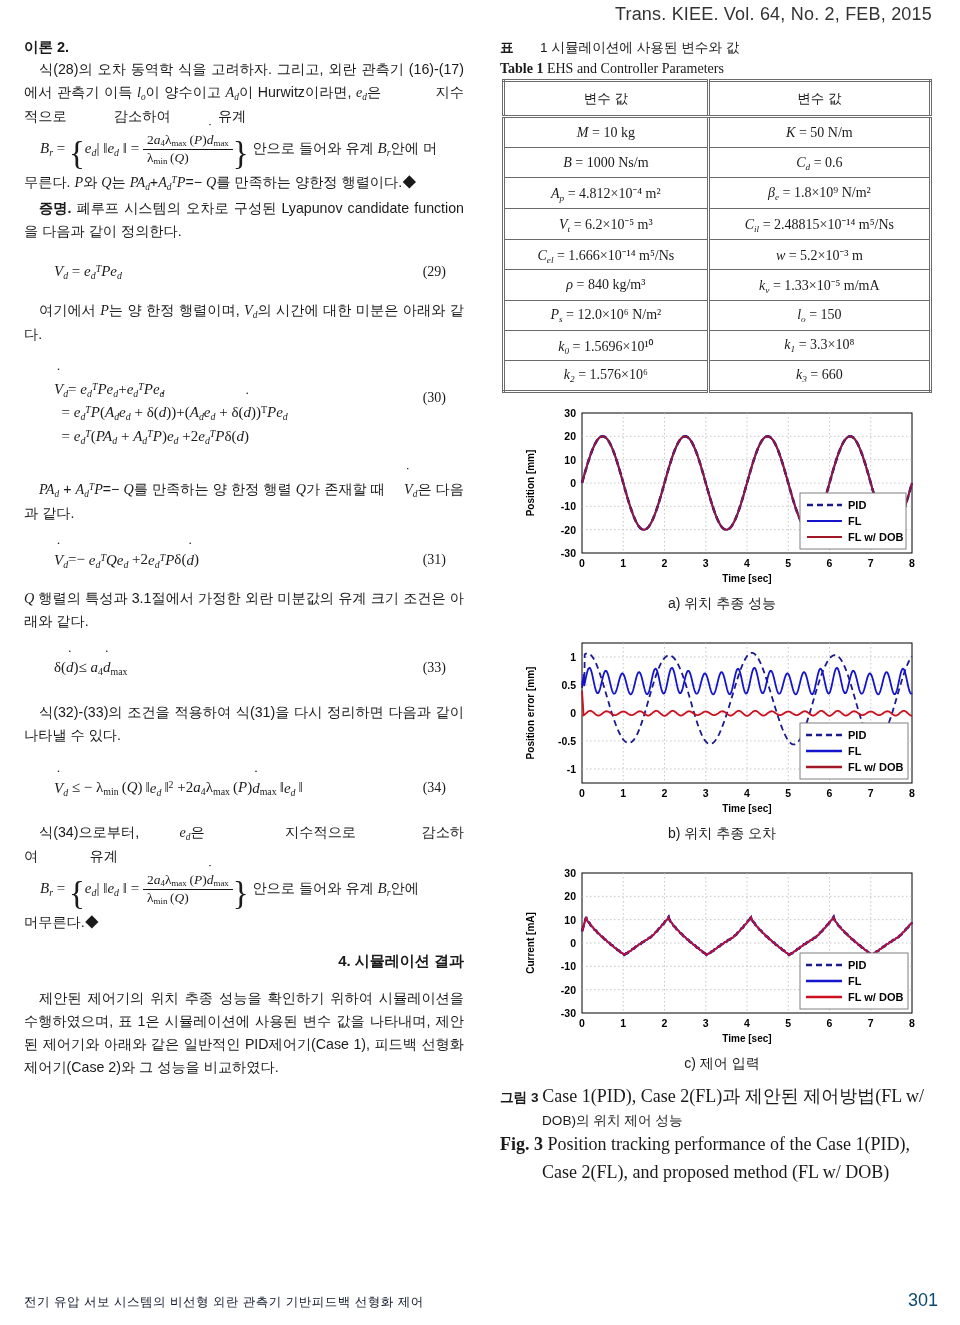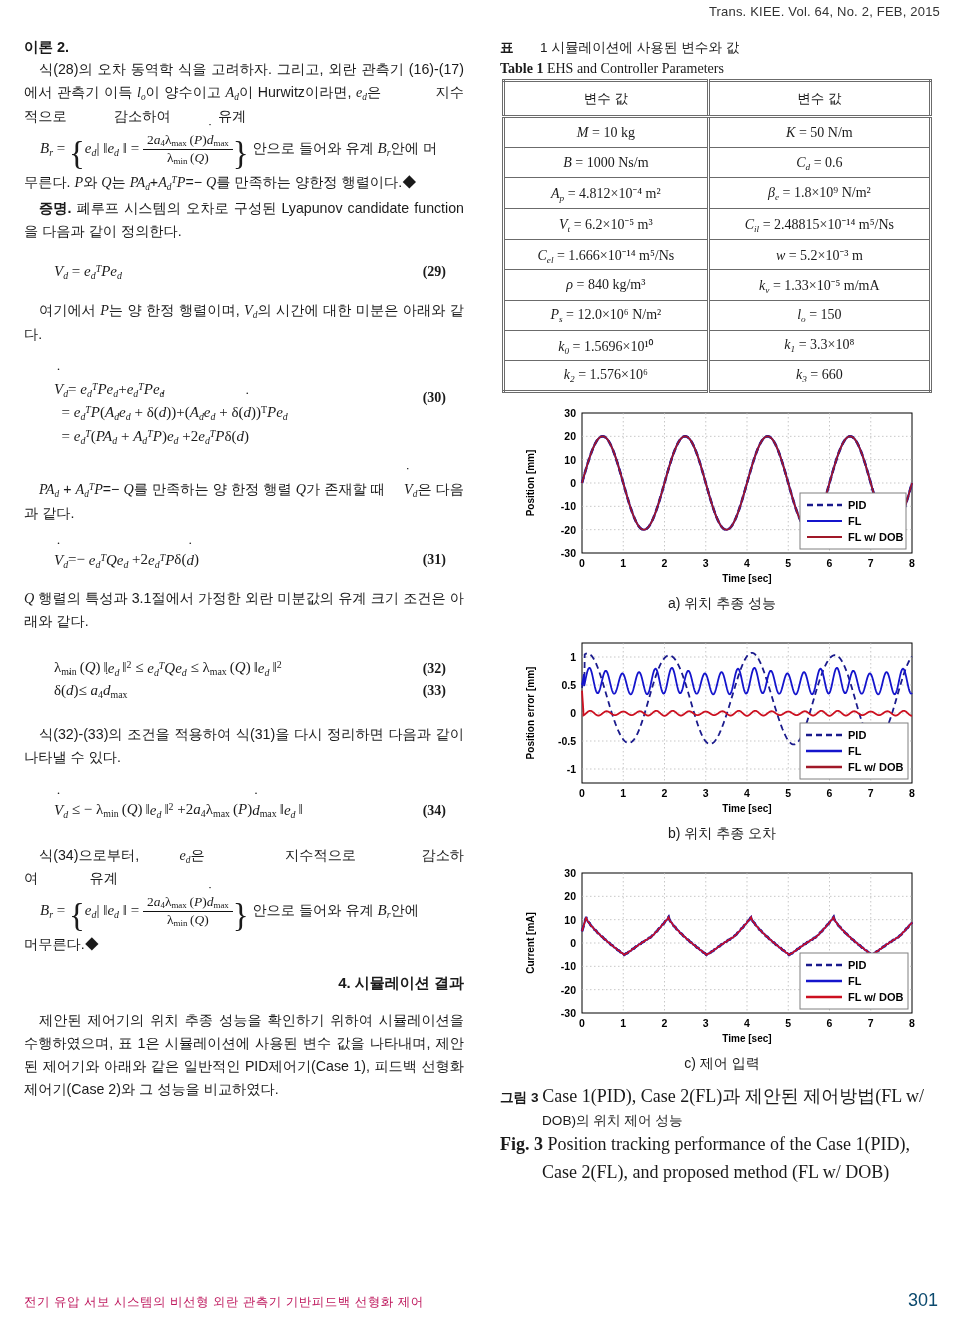--- a/index.html
+++ b/index.html
@@ -5,23 +5,23 @@
   html,body{margin:0;padding:0;}
   body{
     width:960px;height:1325px;background:#fff;
     font-family:"Liberation Serif", serif;
     color:#1a1a1a;position:relative;overflow:hidden;
   }
   .page{position:relative;width:960px;height:1325px;}
 
   
   .runhead{
-    position:absolute;top:4px;right:20px;
+    position:absolute;top:4px;right:28px;
     font-family:"Liberation Sans", sans-serif;
-    font-size:13px;letter-spacing:.2px;color:#333;
+    font-size:18px;letter-spacing:.2px;color:#333;
   }
 
   
   .col-left{position:absolute;left:24px;top:38px;width:440px;}
   .col-right{position:absolute;left:500px;top:38px;width:444px;}
 
   
   .kh{font-family:"Liberation Sans", sans-serif;}
   p.body{
     font-size:14.2px;line-height:1.62;margin:0 0 2px 0;
@@ -34,30 +34,30 @@
   .spacer14{height:14px;}
   .spacer20{height:20px;}
   .spacer26{height:26px;}
 
   
   .mathline{
     position:relative;font-family:"Liberation Serif",serif;
     font-size:15px;margin:4px 16px;
   }
   .eq{display:inline-block;margin-left:14px;}
-  .eqno{position:absolute;right:2px;top:50%;transform:translateY(-50%);font-size:14px;font-weight:bold;}
+  .eqno{position:absolute;right:2px;top:50%;transform:translateY(-50%);font-size:14px;}
   i.v{font-style:italic;}
   sub{font-size:.66em;vertical-align:-0.28em;}
   sup{font-size:.66em;vertical-align:0.45em;}
   .dotted{position:relative;display:inline-block;}
   .dotted::after{
     content:"\02D9";position:absolute;left:50%;top:-0.78em;
     transform:translateX(-50%);font-size:1em;line-height:1;
   }
-  .frac{display:inline-block;vertical-align:middle;text-align:center;font-size:.9em;line-height:1.18;}
+  .frac{display:inline-block;vertical-align:middle;font-size:.9em;line-height:1.18;}
   .frac .num{display:block;border-bottom:1px solid #111;padding:0 4px;}
   .frac .den{display:block;padding:0 4px;}
   .brace{font-size:2.2em;line-height:0;vertical-align:-0.35em;font-weight:300;}
   .inlinemath{font-family:"Liberation Serif",serif;font-style:italic;}
 
   
   .tbl-caption{
     font-family:"Liberation Sans", sans-serif;font-size:13.6px;
     line-height:1.5;
   }
@@ -96,21 +96,21 @@
   }
   .fig3-caption .lbl{font-weight:bold;}
   .fig3-caption .en{font-family:"Liberation Serif",serif;font-size:18px;}
   .hang{padding-left:42px;text-indent:-42px;}
   .hang2{padding-left:42px;text-indent:-42px;}
 
   
   .footline{
     position:absolute;left:24px;bottom:14px;
     font-family:"Liberation Sans",sans-serif;font-size:12.5px;
-    letter-spacing:.5px;color:#be185d;
+    letter-spacing:.5px;color:#0f172a;
   }
   .pageno{
     position:absolute;right:22px;bottom:14px;
     font-family:"Liberation Sans",sans-serif;font-size:18px;color:#0c4a6e;
   }
   .sec-head{
     text-align:right;font-weight:bold;
     font-family:"Liberation Sans",sans-serif;font-size:15px;
     margin:18px 0 16px 0;
   }
@@ -190,24 +190,20 @@
     </div>
 
     <div class="spacer14"></div>
 
     <p class="body">
       <span class="inlinemath">Q</span> 행렬의 특성과 3.1절에서 가정한 외란 미분값의 유계 크기 조건은 아래와 같다.
     </p>
 
     <div class="spacer20"></div>
 
-    <div class="mathline">
-      <span class="eq">λ<sub>min</sub> (<i class="v">Q</i>) ‖<span class="inlinemath">e<sub>d</sub></span> ‖<sup>2</sup> ≤ <span class="inlinemath">e<sub>d</sub><sup>T</sup>Qe<sub>d</sub></span> ≤ λ<sub>max</sub> (<i class="v">Q</i>) ‖<span class="inlinemath">e<sub>d</sub></span> ‖<sup>2</sup></span>
-      <span class="eqno">(32)</span>
-    </div>
     <div class="mathline">
       <span class="eq">δ(<span class="dotted"><i class="v">d</i></span>)≤ <i class="v">a</i><sub>4</sub><span class="dotted"><i class="v">d</i></span><sub>max</sub></span>
       <span class="eqno">(33)</span>
     </div>
 
     <div class="spacer20"></div>
 
     <p class="body indent">식(32)-(33)의 조건을 적용하여 식(31)을 다시 정리하면 다음과 같이 나타낼 수 있다.</p>
 
     <div class="spacer26"></div>

